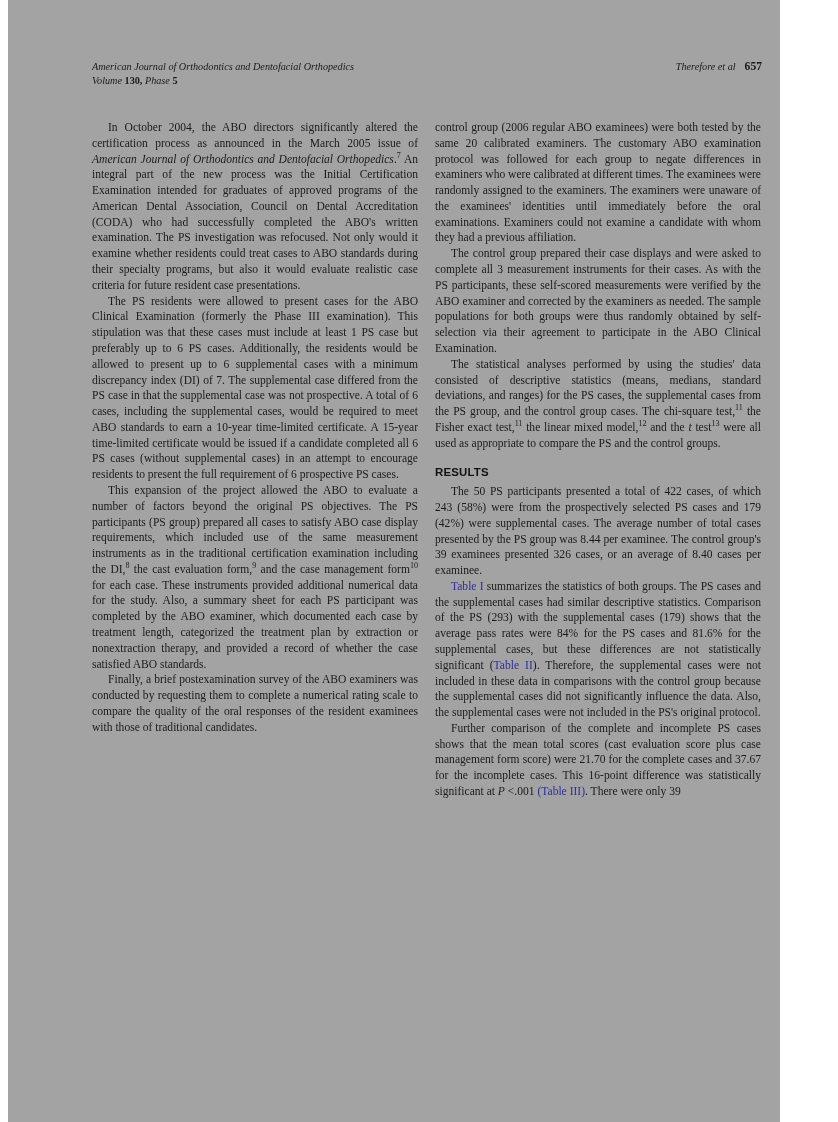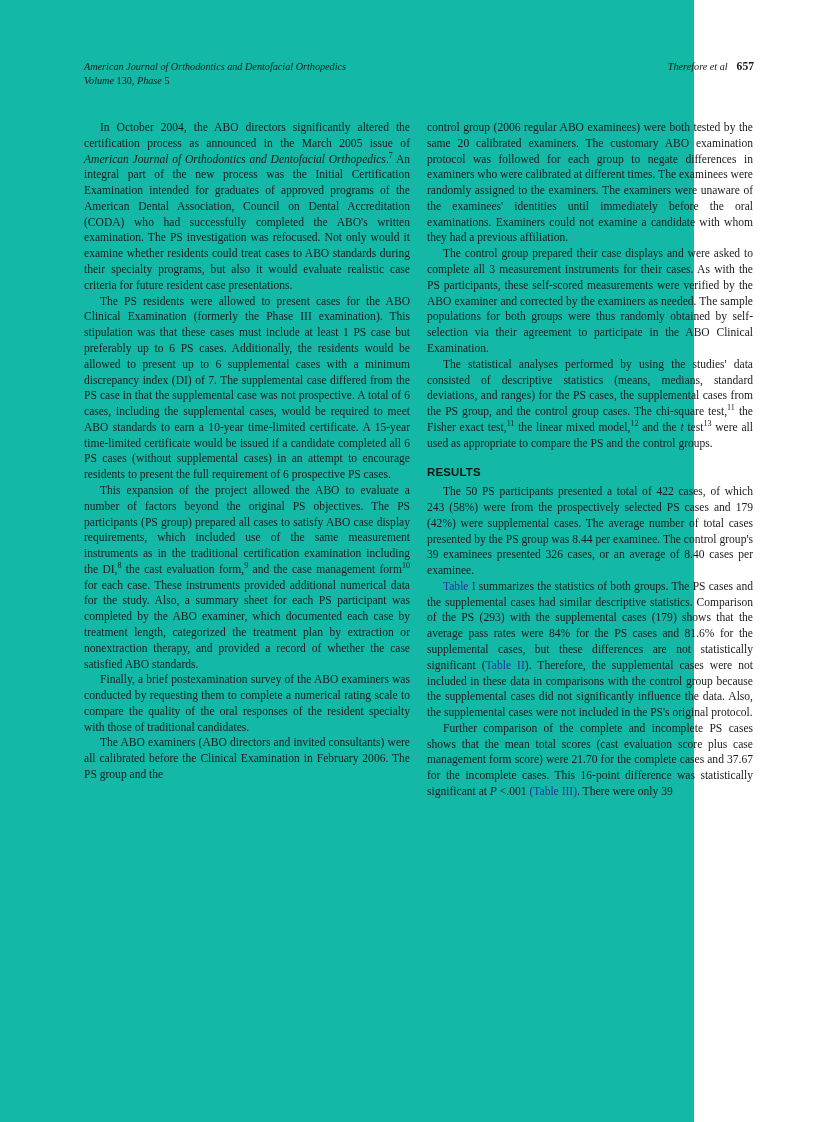--- a/index.html
+++ b/index.html
@@ -11,24 +11,24 @@
   body {
     width: 838px;
     height: 1122px;
     font-family: "Liberation Serif", "DejaVu Serif", serif;
     color: #1a1a1a;
     position: relative;
     overflow: hidden;
   }
   .page {
     position: absolute;
-    left: 0; top: 0;
-    width: 694px;
+    left: 8px; top: 0;
+    width: 772px;
     height: 1122px;
-    background: #14b8a6;
+    background: #a3a3a3;
   }
 
   
   .running-head {
     position: absolute;
     left: 84px;
     top: 60px;
     width: 670px;
     display: flex;
     justify-content: space-between;
@@ -37,20 +37,21 @@
     line-height: 14.2px;
     color: #1a1a1a;
   }
   .rh-left {
     font-style: italic;
   }
   .rh-left .rh-line1 { display: block; }
   .rh-left .rh-line2 { display: block; }
   .rh-left .rh-vol-num {
     font-style: normal;
+    font-weight: bold;
   }
   .rh-right {
     white-space: nowrap;
     padding-top: 0px;
   }
   .rh-authors {
     font-style: italic;
     font-size: 10.2px;
   }
   .rh-page {
@@ -123,23 +124,22 @@
 
     <div class="col">
 
 
       <p><span>In October 2004, the ABO directors significantly altered the certification process as announced in the March 2005 issue of </span><i>American Journal of Orthodontics and Dentofacial Orthopedics</i><span>.</span><sup>7</sup><span> An integral part of the new process was the Initial Certification Examination intended for graduates of approved programs of the American Dental Association, Council on Dental Accreditation (CODA) who had successfully completed the ABO's written examination. The PS investigation was refocused. Not only would it examine whether residents could treat cases to ABO standards during their specialty programs, but also it would evaluate realistic case criteria for future resident case presentations.</span></p>
 
       <p><span>The PS residents were allowed to present cases for the ABO Clinical Examination (formerly the Phase III examination). This stipulation was that these cases must include at least 1 PS case but preferably up to 6 PS cases. Additionally, the residents would be allowed to present up to 6 supplemental cases with a minimum discrepancy index (DI) of 7. The supplemental case differed from the PS case in that the supplemental case was not prospective. A total of 6 cases, including the supplemental cases, would be required to meet ABO standards to earn a 10-year time-limited certificate. A 15-year time-limited certificate would be issued if a candidate completed all 6 PS cases (without supplemental cases) in an attempt to encourage residents to present the full requirement of 6 prospective PS cases.</span></p>
 
       <p><span>This expansion of the project allowed the ABO to evaluate a number of factors beyond the original PS objectives. The PS participants (PS group) prepared all cases to satisfy ABO case display requirements, which included use of the same measurement instruments as in the traditional certification examination including the DI,</span><sup>8</sup><span> the cast evaluation form,</span><sup>9</sup><span> and the case management form</span><sup>10</sup><span> for each case. These instruments provided additional numerical data for the study. Also, a summary sheet for each PS participant was completed by the ABO examiner, which documented each case by treatment length, categorized the treatment plan by extraction or nonextraction therapy, and provided a record of whether the case satisfied ABO standards.</span></p>
 
-      <p><span>Finally, a brief postexamination survey of the ABO examiners was conducted by requesting them to complete a numerical rating scale to compare the quality of the oral responses of the resident specialty with those of traditional candidates.</span></p>
+      <p><span>Finally, a brief postexamination survey of the ABO examiners was conducted by requesting them to complete a numerical rating scale to compare the quality of the oral responses of the resident examinees with those of traditional candidates.</span></p>
 
-      <p><span>The ABO examiners (ABO directors and invited consultants) were all calibrated before the Clinical Examination in February 2006. The PS group and the</span></p>
 
     </div>
 
     <div class="col">
 
       <p class="noindent"><span>control group (2006 regular ABO examinees) were both tested by the same 20 calibrated examiners. The customary ABO examination protocol was followed for each group to negate differences in examiners who were calibrated at different times. The examinees were randomly assigned to the examiners. The examiners were unaware of the examinees' identities until immediately before the oral examinations. Examiners could not examine a candidate with whom they had a previous affiliation.</span></p>
 
       <p><span>The control group prepared their case displays and were asked to complete all 3 measurement instruments for their cases. As with the PS participants, these self-scored measurements were verified by the ABO examiner and corrected by the examiners as needed. The sample populations for both groups were thus randomly obtained by self-selection via their agreement to participate in the ABO Clinical Examination.</span></p>
 
       <p><span>The statistical analyses performed by using the studies' data consisted of descriptive statistics (means, medians, standard deviations, and ranges) for the PS cases, the supplemental cases from the PS group, and the control group cases. The chi-square test,</span><sup>11</sup><span> the Fisher exact test,</span><sup>11</sup><span> the linear mixed model,</span><sup>12</sup><span> and the </span><i>t</i><span> test</span><sup>13</sup><span> were all used as appropriate to compare the PS and the control groups.</span></p>

